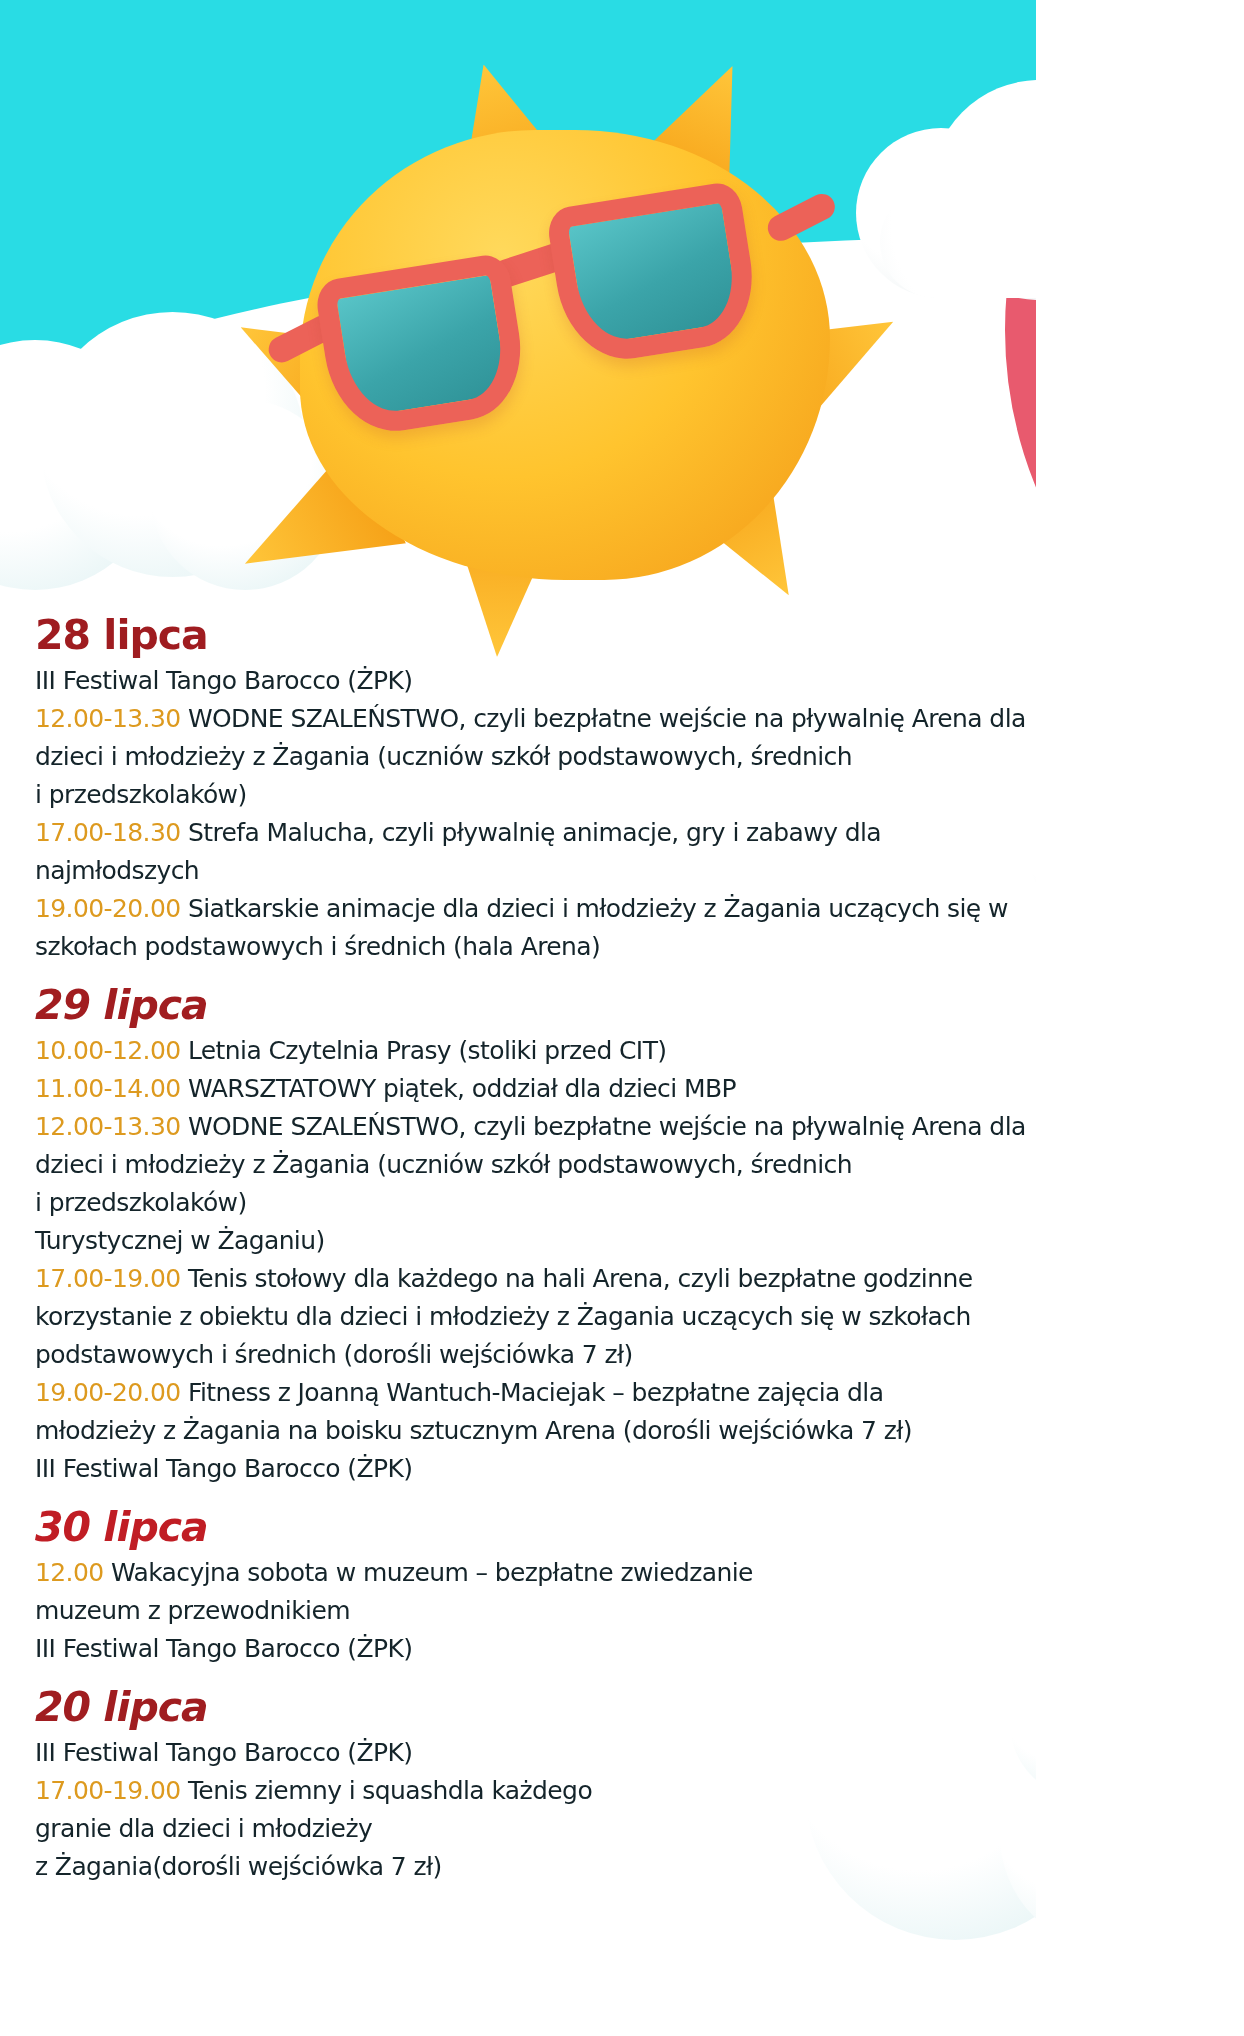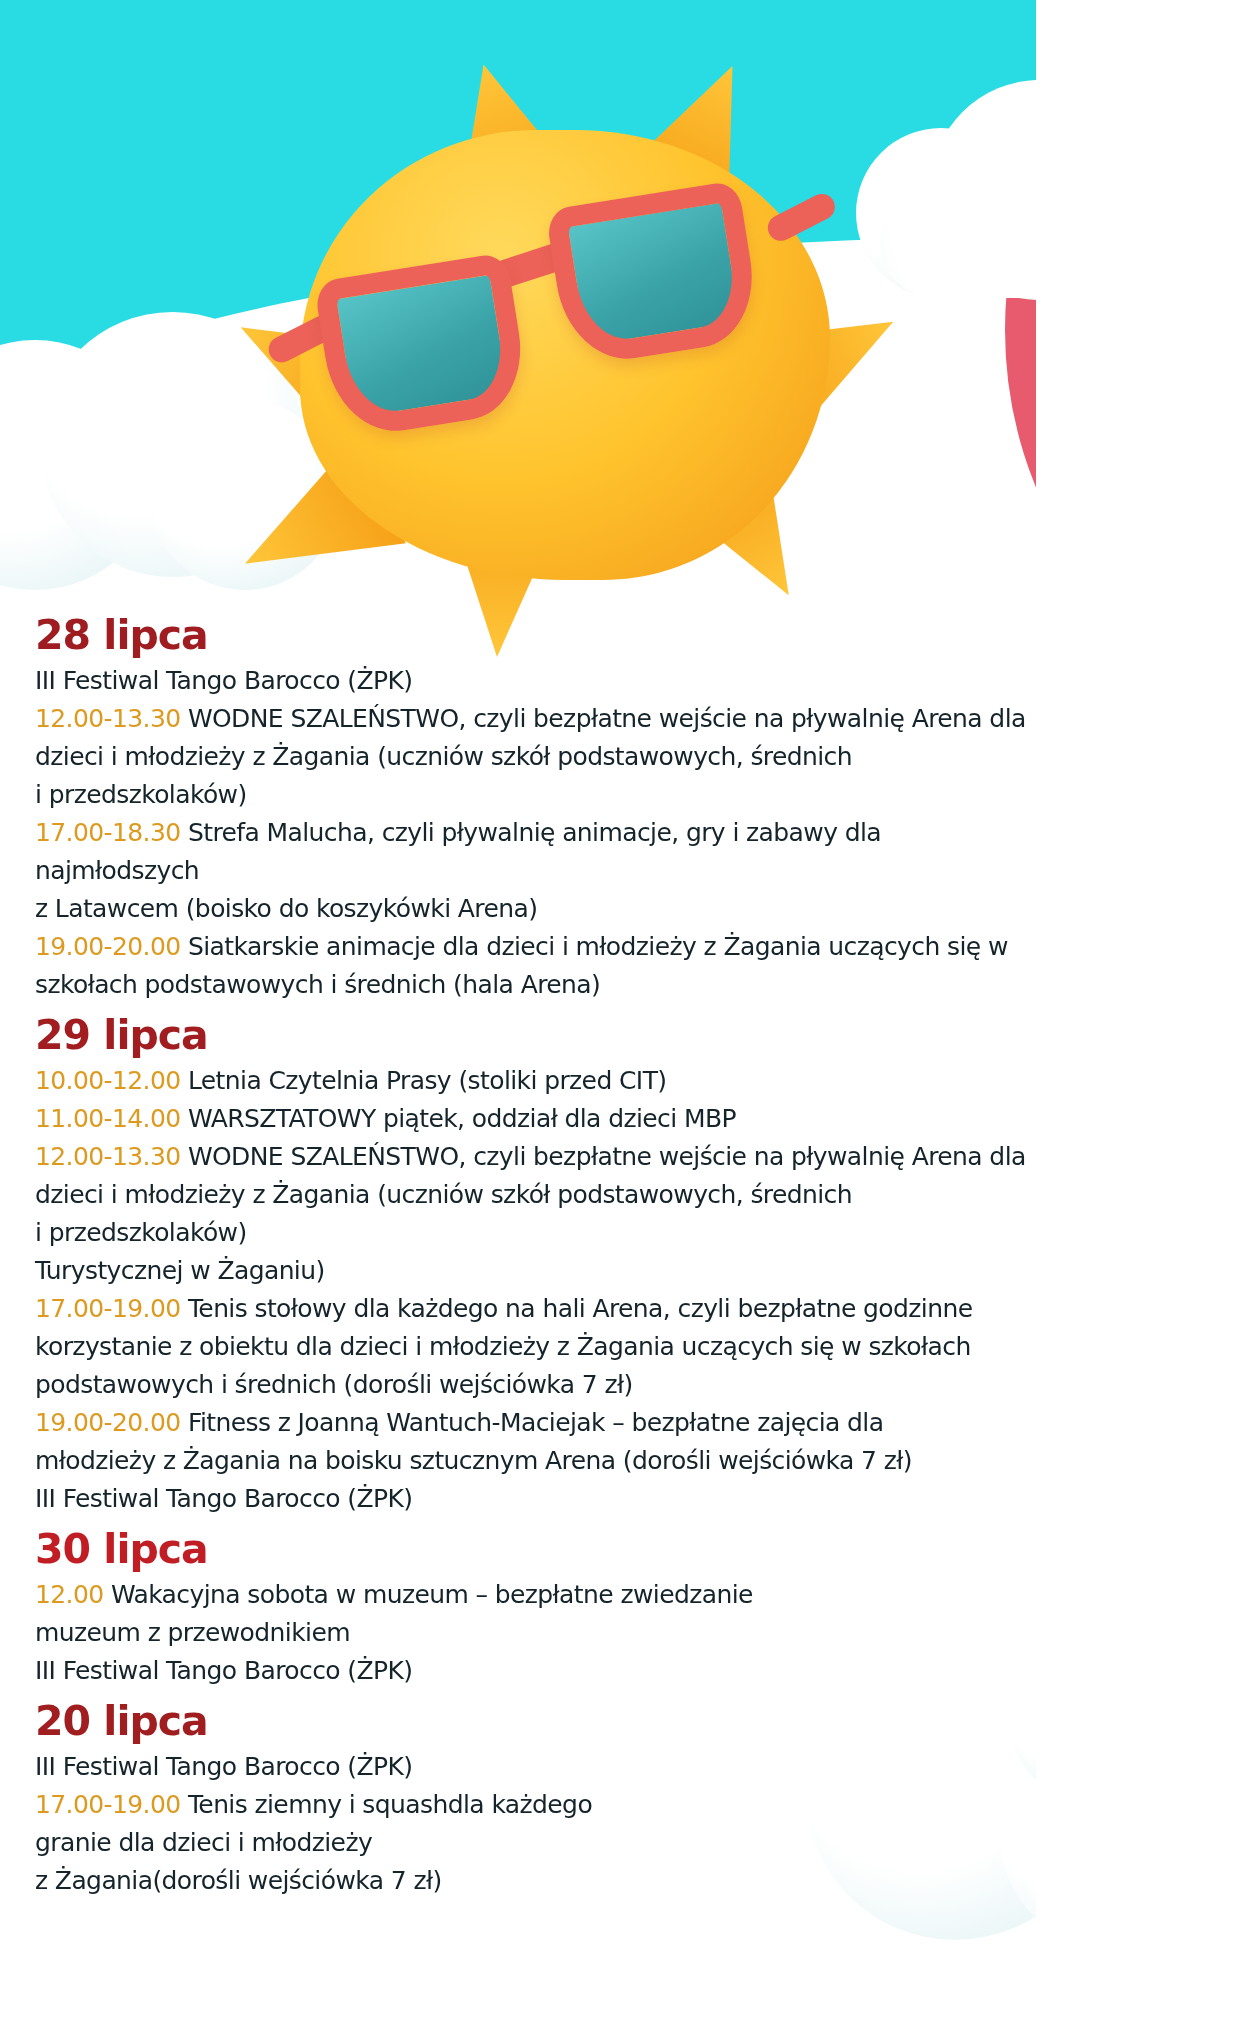--- a/index.html
+++ b/index.html
@@ -36,21 +36,21 @@
   .lens.left{left:30px;top:55px;}
   .lens.right{left:270px;top:20px;}
   .bridge{position:absolute;left:208px;top:58px;width:80px;height:28px;border-radius:14px;
         background:var(--frame,#ec6258);transform:rotate(-9deg);}
   .arm{position:absolute;width:72px;height:26px;border-radius:13px;background:var(--frame,#ec6258);transform:rotate(-18deg);}
   .arm.left{left:-26px;top:96px;}
   .arm.right{left:486px;top:54px;}
   
   .schedule{position:relative;z-index:1;padding:612px 20px 0 35px;}
   .schedule h2{margin:0 0 4px 0;font-size:41px;line-height:46px;font-weight:800;letter-spacing:-1px;}
-  .schedule section + section h2{margin-top:8px;}
+  .schedule section + section h2{margin-top:16px;font-style:italic;}
   .line{font-size:25px;line-height:38px;font-weight:400;letter-spacing:-0.6px;
         color:var(--text,#14242a);white-space:nowrap;}
   .line .time{color:var(--time,#dd9a1f);}
 </style>
 </head>
 <body>
 
 <div class="poster">
 
   <div class="hero">
@@ -118,21 +118,20 @@
 
   <main class="schedule" id="schedule">
       <section>
         <h2 style="color: rgb(159, 28, 32);">28 lipca</h2>
         <div class="line"><span>III Festiwal Tango Barocco (ŻPK)</span></div>
         <div class="line"><span class="time">12.00-13.30</span> <span>WODNE SZALEŃSTWO, czyli bezpłatne wejście na pływalnię Arena dla</span></div>
         <div class="line"><span>dzieci i młodzieży z Żagania (uczniów szkół podstawowych, średnich</span></div>
         <div class="line"><span>i przedszkolaków)</span></div>
         <div class="line"><span class="time">17.00-18.30</span> <span>Strefa Malucha, czyli pływalnię animacje, gry i zabawy dla</span></div>
         <div class="line"><span>najmłodszych</span></div>
-        <div class="line"><span>z Latawcem (boisko do koszykówki Arena)</span></div>
         <div class="line"><span class="time">19.00-20.00</span> <span>Siatkarskie animacje dla dzieci i młodzieży z Żagania uczących się w</span></div>
         <div class="line"><span>szkołach podstawowych i średnich (hala Arena)</span></div>
       </section>
       <section>
         <h2 style="color: rgb(161, 29, 32);">29 lipca</h2>
         <div class="line"><span class="time">10.00-12.00</span> <span>Letnia Czytelnia Prasy (stoliki przed CIT)</span></div>
         <div class="line"><span class="time">11.00-14.00</span> <span>WARSZTATOWY piątek, oddział dla dzieci MBP</span></div>
         <div class="line"><span class="time">12.00-13.30</span> <span>WODNE SZALEŃSTWO, czyli bezpłatne wejście na pływalnię Arena dla</span></div>
         <div class="line"><span>dzieci i młodzieży z Żagania (uczniów szkół podstawowych, średnich</span></div>
         <div class="line"><span>i przedszkolaków)</span></div>

